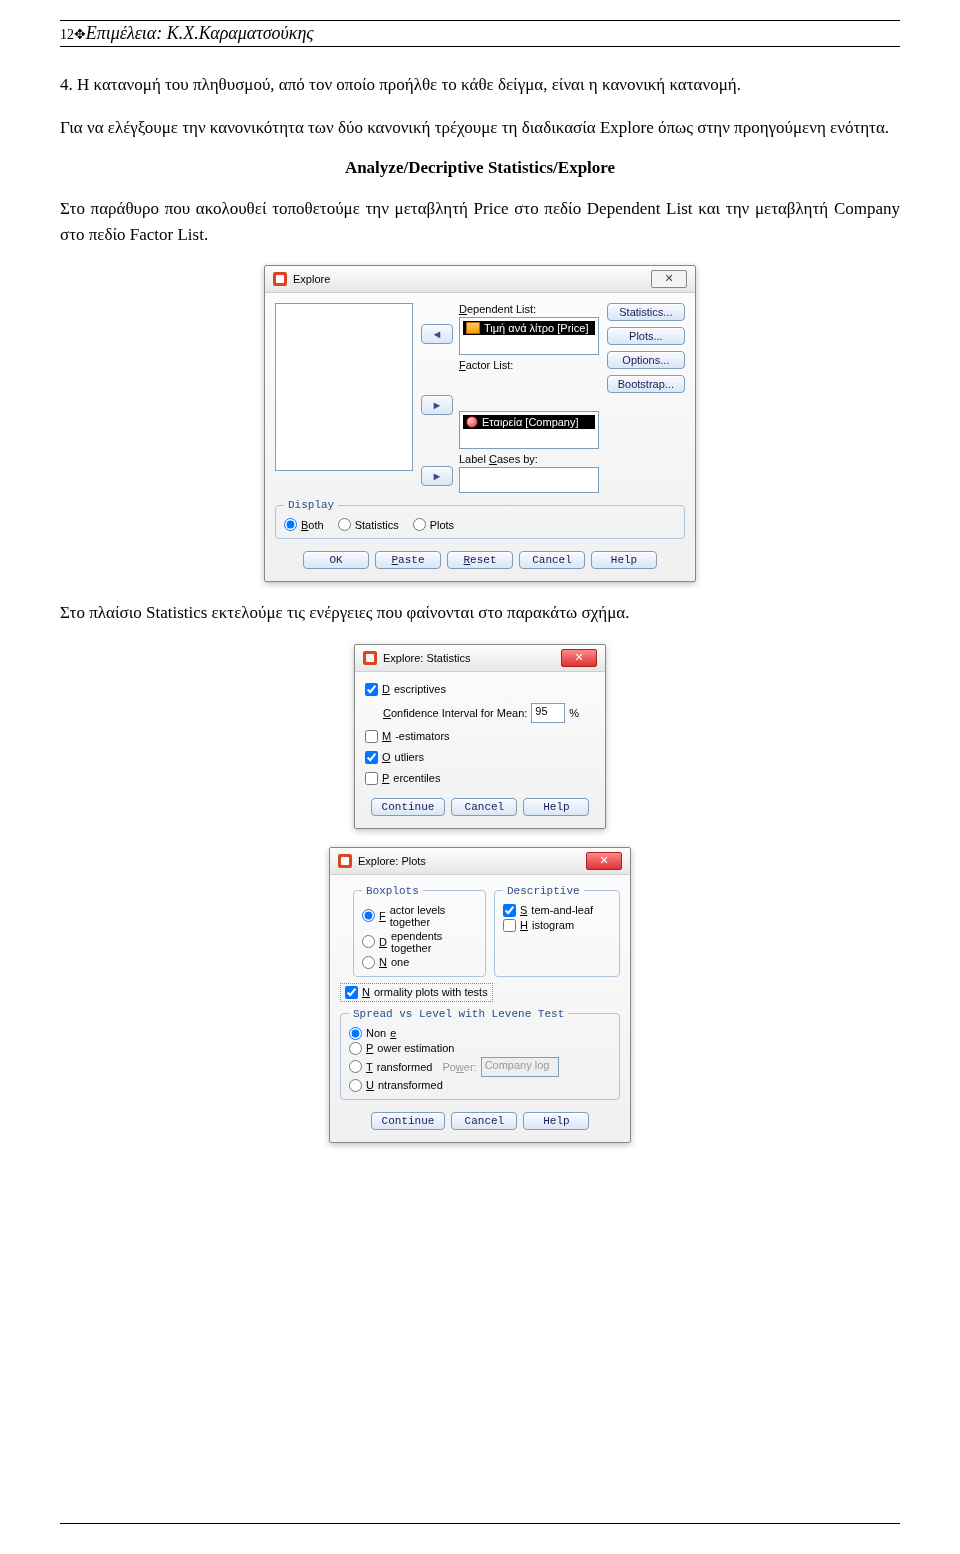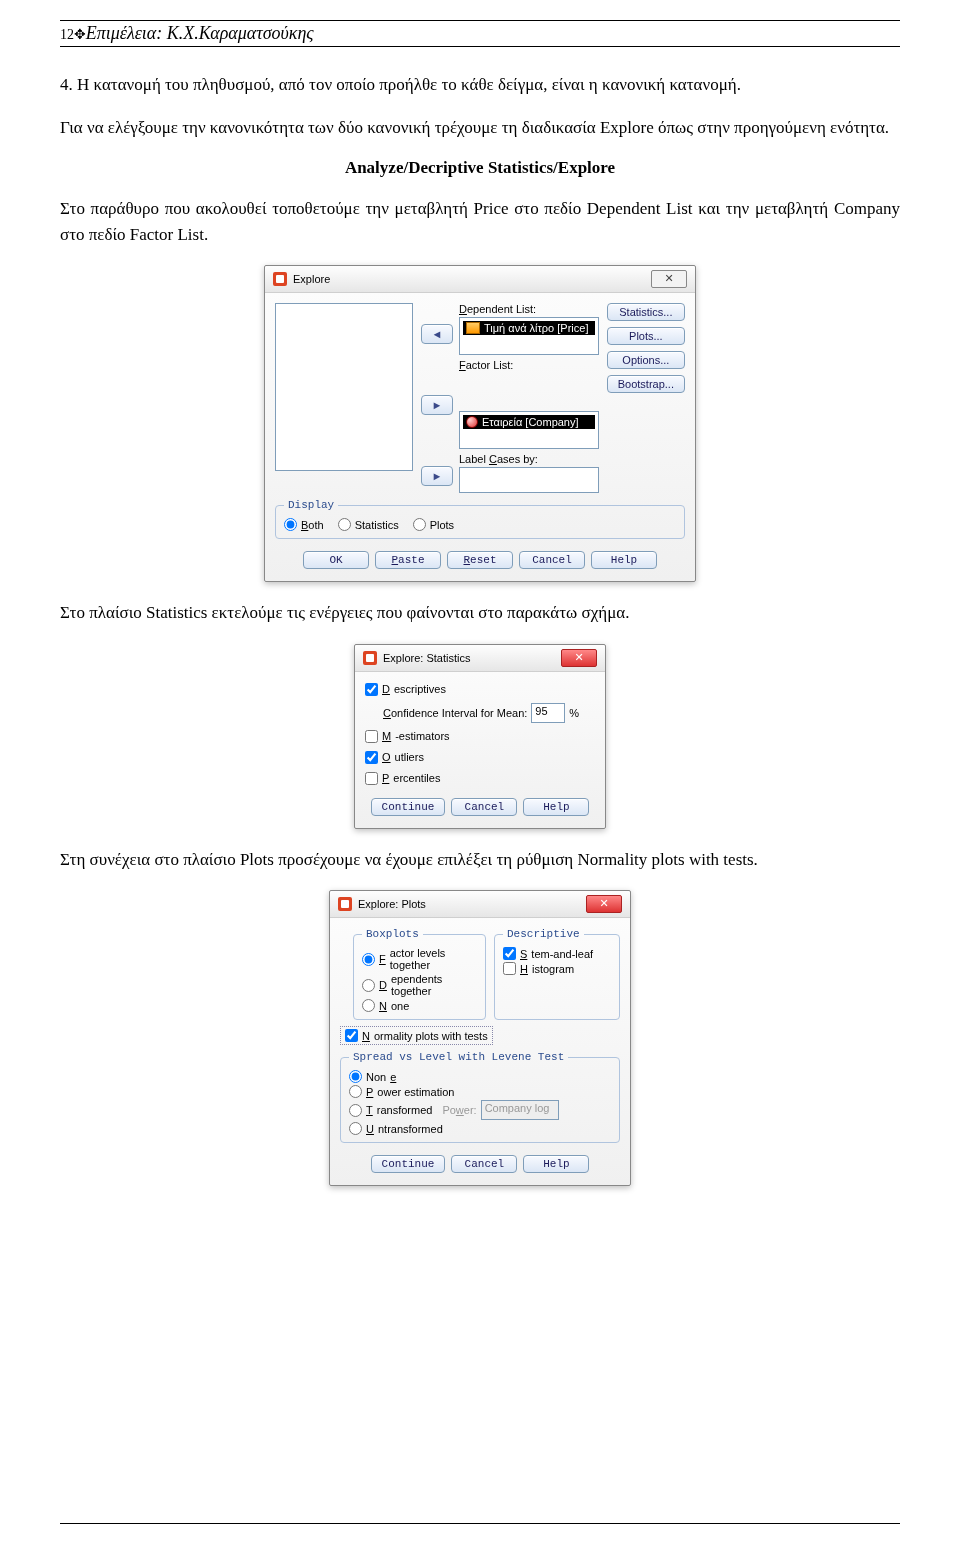--- a/index.html
+++ b/index.html
@@ -272,21 +272,20 @@
         <label class="check-row"><input type="checkbox" style=""> <span class="underline-u">P</span>ercentiles</label>
         <div class="btn-row">
           <div class="spss-btn">Continue</div>
           <div class="spss-btn">Cancel</div>
           <div class="spss-btn">Help</div>
         </div>
       </div>
     </div>
   </div>
 
-  <p class="body-text">Στη συνέχεια στο πλαίσιο Plots προσέχουμε να έχουμε επιλέξει τη ρύθμιση Normality plots with tests.</p>
 
   <div class="dialog-wrap">
     <div class="spss-dialog" style="width:300px">
       <div class="titlebar">
         <div class="title-left">
           <span class="app-icon"></span>
           <span>Explore: Plots</span>
         </div>
         <div class="title-btn" style="background:linear-gradient(#f88,#d33);color:#fff;border-color:#a22;"><span>✕</span></div>
       </div>

